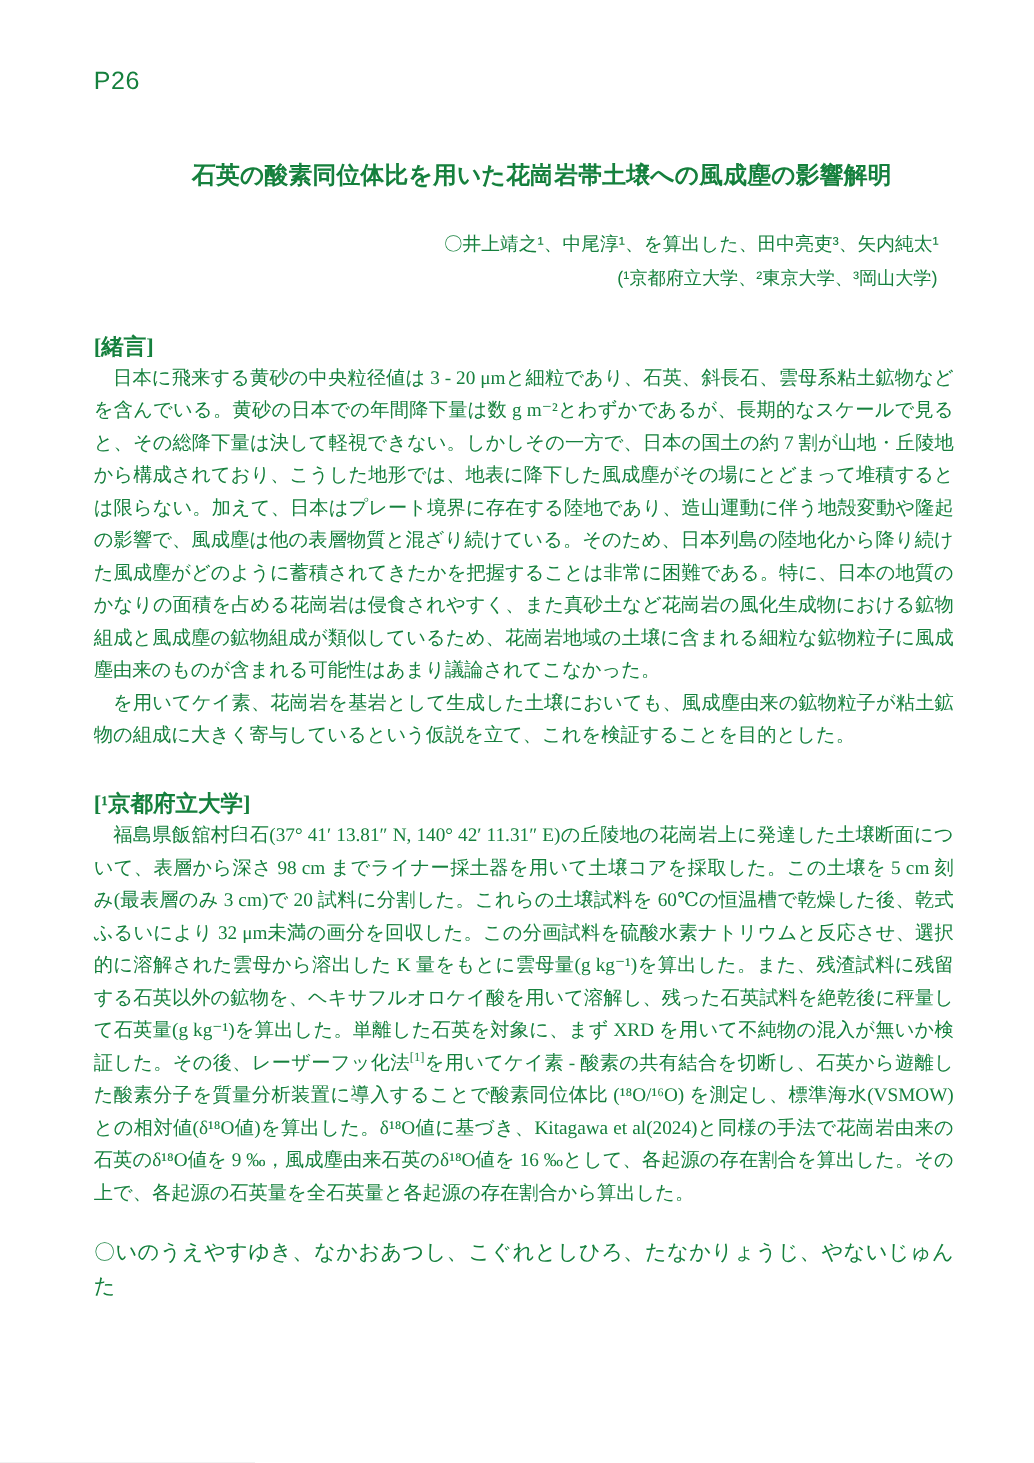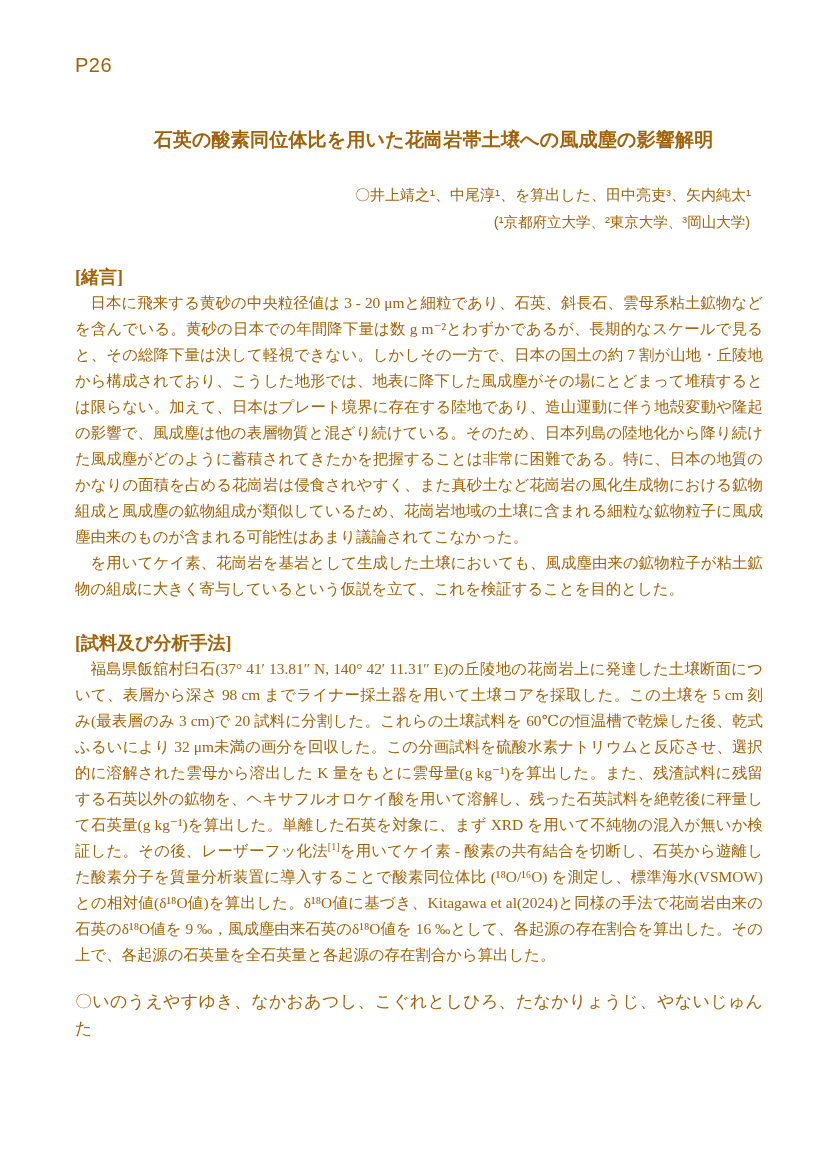--- a/index.html
+++ b/index.html
@@ -6,21 +6,21 @@
     margin: 0;
     padding: 0;
     background: #e8e8e8;
   }
   .page {
     position: relative;
     width: 827px;
     height: 1170px;
     margin: 0 auto;
     background: #ffffff;
-    color: #a16207;
+    color: #15803d;
     overflow: hidden;
   }
   .serif { font-family: "Liberation Serif", "DejaVu Serif", serif; }
   .sans  { font-family: "Liberation Sans", "DejaVu Sans", sans-serif; }
 
   .paper-code {
     position: absolute;
     left: 75px;
     top: 54px;
     font-size: 20px;
@@ -107,21 +107,21 @@
 
   <div class="body-block serif">
 
     <section>
       <h2 class="section-heading">[緒言]</h2>
       <p>　日本に飛来する黄砂の中央粒径値は 3 - 20 μmと細粒であり、石英、斜長石、雲母系粘土鉱物などを含んでいる。黄砂の日本での年間降下量は数 g m⁻²とわずかであるが、長期的なスケールで見ると、その総降下量は決して軽視できない。しかしその一方で、日本の国土の約 7 割が山地・丘陵地から構成されており、こうした地形では、地表に降下した風成塵がその場にとどまって堆積するとは限らない。加えて、日本はプレート境界に存在する陸地であり、造山運動に伴う地殻変動や隆起の影響で、風成塵は他の表層物質と混ざり続けている。そのため、日本列島の陸地化から降り続けた風成塵がどのように蓄積されてきたかを把握することは非常に困難である。特に、日本の地質のかなりの面積を占める花崗岩は侵食されやすく、また真砂土など花崗岩の風化生成物における鉱物組成と風成塵の鉱物組成が類似しているため、花崗岩地域の土壌に含まれる細粒な鉱物粒子に風成塵由来のものが含まれる可能性はあまり議論されてこなかった。</p>
       <p>　を用いてケイ素、花崗岩を基岩として生成した土壌においても、風成塵由来の鉱物粒子が粘土鉱物の組成に大きく寄与しているという仮説を立て、これを検証することを目的とした。</p>
     </section>
 
     <section class="methods-section">
-      <h2 class="section-heading">[試料及び分析手法]</h2>
+      <h2 class="section-heading">[¹京都府立大学]</h2>
       <p><span>　福島県飯舘村臼石(37° 41′ 13.81″ N, 140° 42′ 11.31″ E)の丘陵地の花崗岩上に発達した土壌断面について、表層から深さ 98 cm までライナー採土器を用いて土壌コアを採取した。この土壌を 5 cm 刻み(最表層のみ 3 cm)で 20 試料に分割した。これらの土壌試料を 60℃の恒温槽で乾燥した後、乾式ふるいにより 32 μm未満の画分を回収した。この分画試料を硫酸水素ナトリウムと反応させ、選択的に溶解された雲母から溶出した K 量をもとに雲母量(g kg⁻¹)を算出した。また、残渣試料に残留する石英以外の鉱物を、ヘキサフルオロケイ酸を用いて溶解し、残った石英試料を絶乾後に秤量して石英量(g kg⁻¹)を算出した。単離した石英を対象に、まず XRD を用いて不純物の混入が無いか検証した。その後、レーザーフッ化法</span><sup class="ref">[1]</sup><span>を用いてケイ素 - 酸素の共有結合を切断し、石英から遊離した酸素分子を質量分析装置に導入することで酸素同位体比 (¹⁸O/¹⁶O) を測定し、標準海水(VSMOW)との相対値(δ¹⁸O値)を算出した。δ¹⁸O値に基づき、Kitagawa et al(2024)と同様の手法で花崗岩由来の石英のδ¹⁸O値を 9 ‰，風成塵由来石英のδ¹⁸O値を 16 ‰として、各起源の存在割合を算出した。その上で、各起源の石英量を全石英量と各起源の存在割合から算出した。</span></p>
     </section>
 
     <div class="footer-block">
       <p class="kana-line">〇いのうえやすゆき、なかおあつし、こぐれとしひろ、たなかりょうじ、やないじゅんた</p>
 
     </div>
 
   </div>
 

